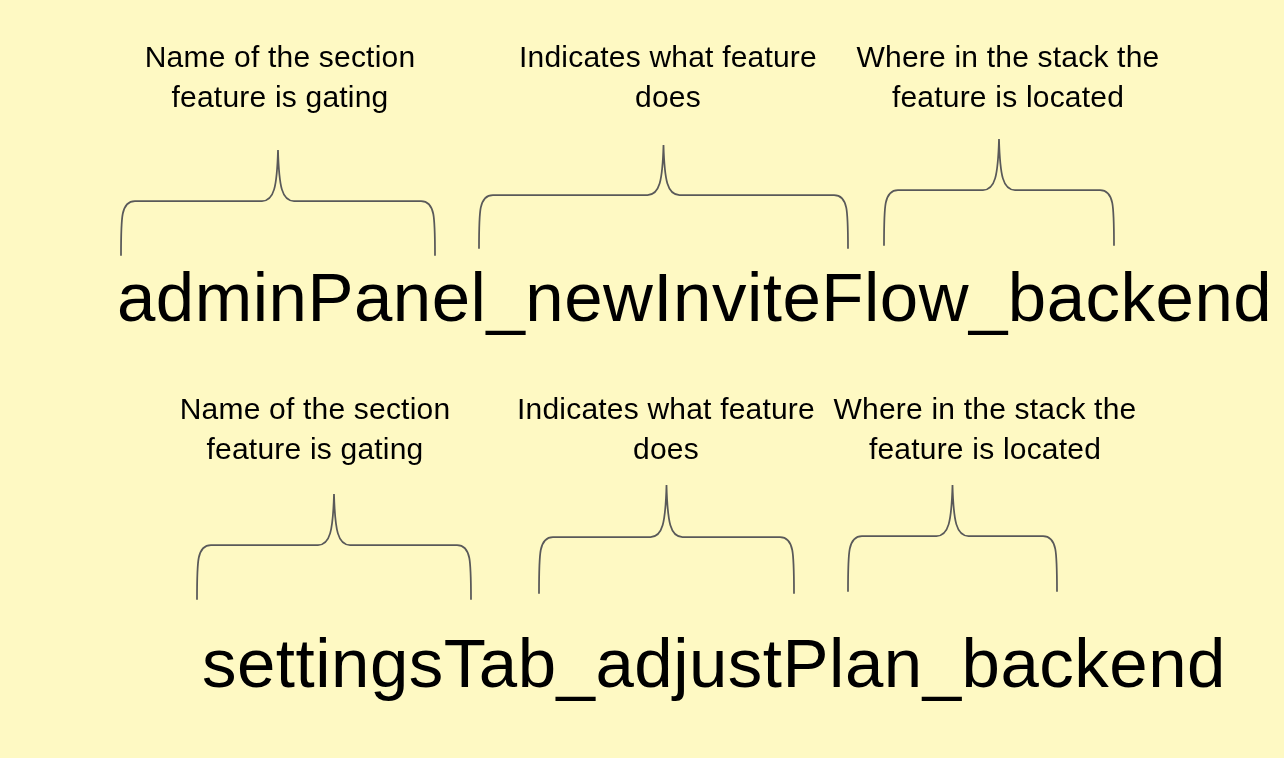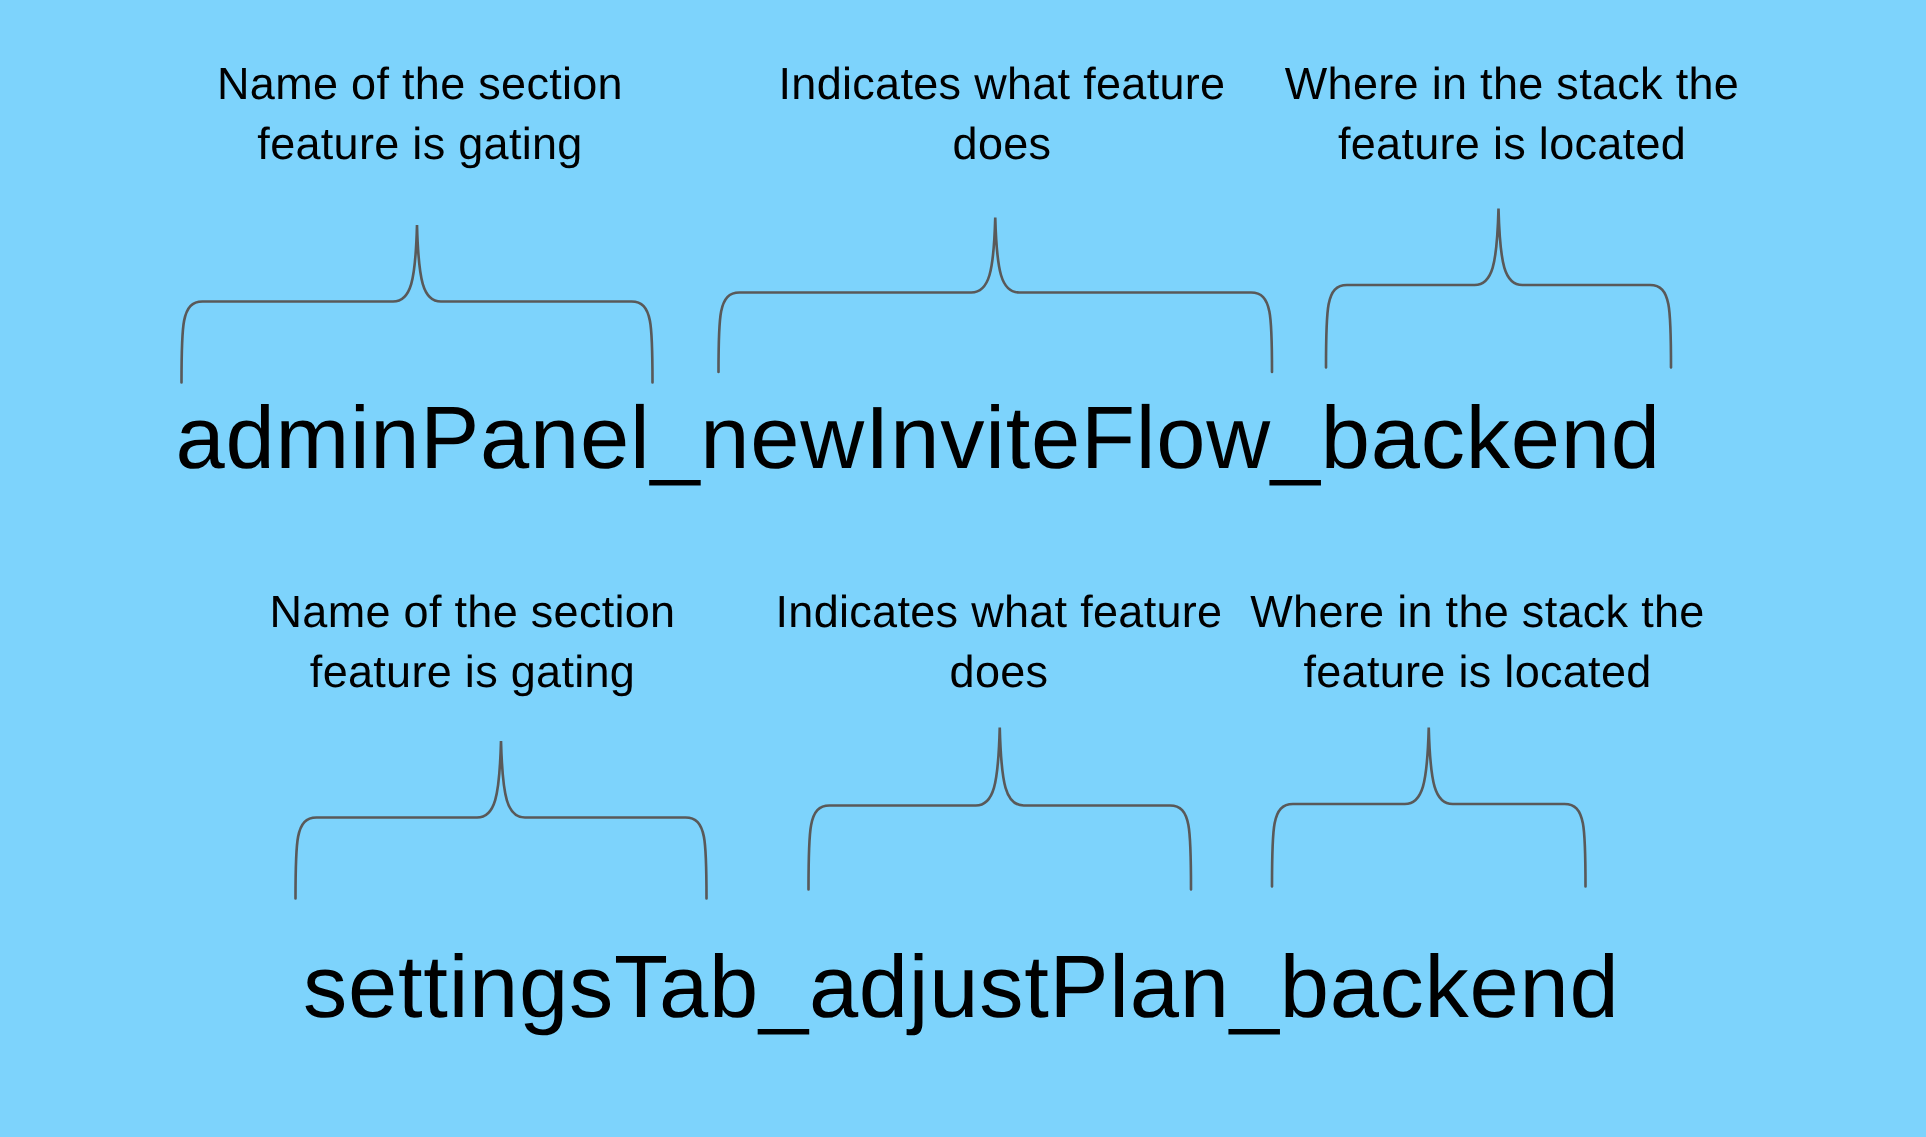--- a/index.html
+++ b/index.html
@@ -4,37 +4,37 @@
 <style>
   html, body {
     margin: 0;
     padding: 0;
     background: #ffffff;
   }
   .canvas {
     position: relative;
     width: 1284px;
     height: 758px;
-    background: #7dd3fc;
+    background: #fef9c3;
     overflow: hidden;
     font-family: "Liberation Sans", "DejaVu Sans", sans-serif;
   }
   .annotation-label {
     position: absolute;
     width: 400px;
     font-size: 30px;
     line-height: 40px;
     text-align: center;
     color: #000000;
     white-space: pre-line;
     letter-spacing: 0.2px;
   }
   .flag-name {
     position: absolute;
-    font-size: 59px;
+    font-size: 69px;
     line-height: 1;
     color: #000000;
     white-space: nowrap;
     letter-spacing: 0.5px;
     text-align: right;
   }
   .brace {
     position: absolute;
   }
   .brace svg {

